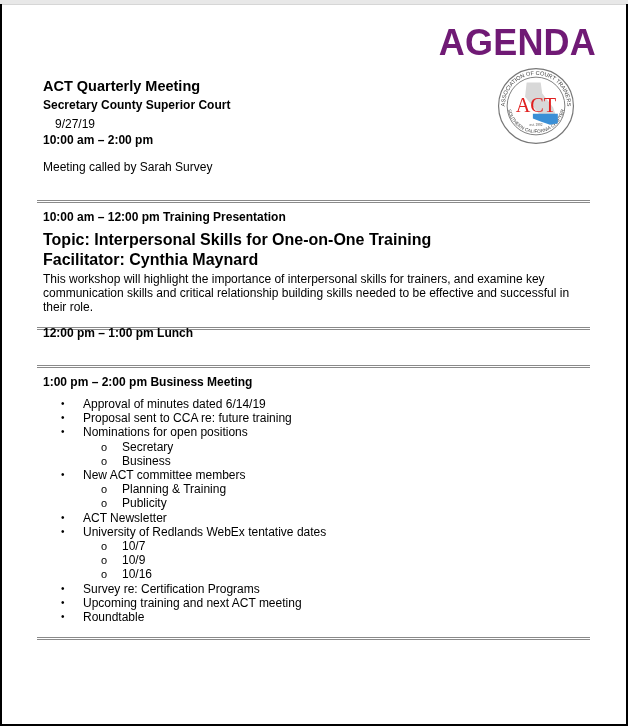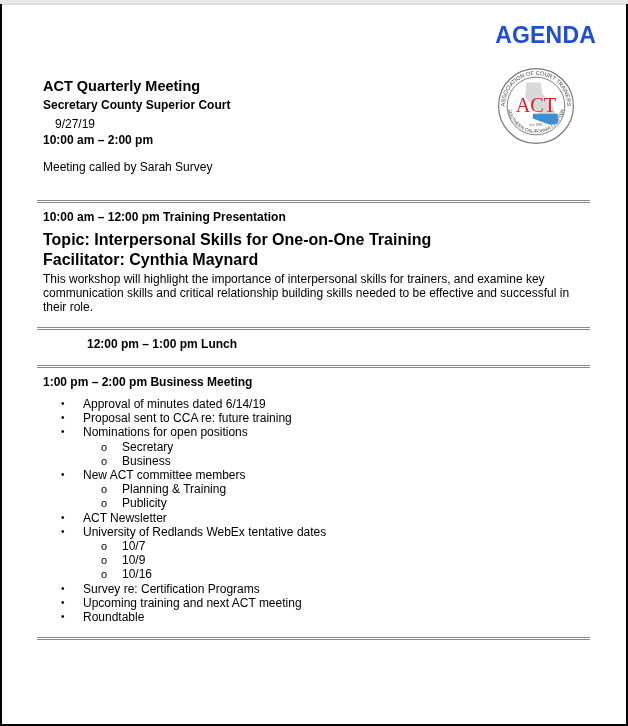--- a/index.html
+++ b/index.html
@@ -9,21 +9,21 @@
       font-family: "Liberation Sans", sans-serif;
       color: #000;
     }
     .topstrip { position: absolute; left: 0; top: 0; width: 628px; height: 4px; background: #e8e8e8; border-bottom: 1px solid #d6d6d6; }
     .border-l { position: absolute; left: 0; top: 4px; width: 2px; height: 722px; background: #000; }
     .border-r { position: absolute; right: 0; top: 4px; width: 2px; height: 722px; background: #000; }
     .border-b { position: absolute; left: 0; bottom: 0; width: 628px; height: 2px; background: #000; }
 
     .agenda-title {
       position: absolute; right: 32px; top: 22px;
-      font-size: 23px; font-weight: bold; color: #1d4ed8; letter-spacing: 0.2px;
+      font-size: 36px; font-weight: bold; color: #701a75; letter-spacing: 0.2px;
     }
     .logo { position: absolute; left: 497px; top: 67px; width: 78px; height: 78px; }
 
     .abs { position: absolute; left: 43px; white-space: nowrap; text-align: center; }
     .meeting-title { top: 78px; font-size: 14.5px; font-weight: bold; }
     .location { top: 98px; font-size: 12px; font-weight: bold; }
     .date { top: 117px; font-size: 12px; font-weight: normal; margin-left: 12px; }
     .time { top: 133px; font-size: 12px; font-weight: bold; }
     .called-by { top: 160px; font-size: 12px; }
 
@@ -87,21 +87,21 @@
 
 <div class="divider" style="top:200px;"></div>
 
 <div class="abs sec-head" style="top:210px;">10:00 am – 12:00 pm Training Presentation</div>
 <div class="abs txt" style="top:231px;">Topic: Interpersonal Skills for One-on-One Training</div>
 <div class="abs txt" style="top:251px;">Facilitator: Cynthia Maynard</div>
 <div class="para">This workshop will highlight the importance of interpersonal skills for trainers, and examine key communication skills and critical relationship building skills needed to be effective and successful in their role.</div>
 
 <div class="divider" style="top:327px;"></div>
 
-<div class="abs sec-head" style="top:337px;margin-left:44px;">12:00 pm – 1:00 pm Lunch</div>
+<div class="abs sec-head" style="top:326px;">12:00 pm – 1:00 pm Lunch</div>
 
 <div class="divider" style="top:365px;"></div>
 
 <div class="abs sec-head" style="top:375px;">1:00 pm – 2:00 pm Business Meeting</div>
 
 <ul class="agenda-list">
   <li><span class="bullet">•</span><span>Approval of minutes dated 6/14/19</span></li>
   <li><span class="bullet">•</span><span>Proposal sent to CCA re: future training</span></li>
   <li><span class="bullet">•</span><span>Nominations for open positions</span>
     <ul class="sub">

